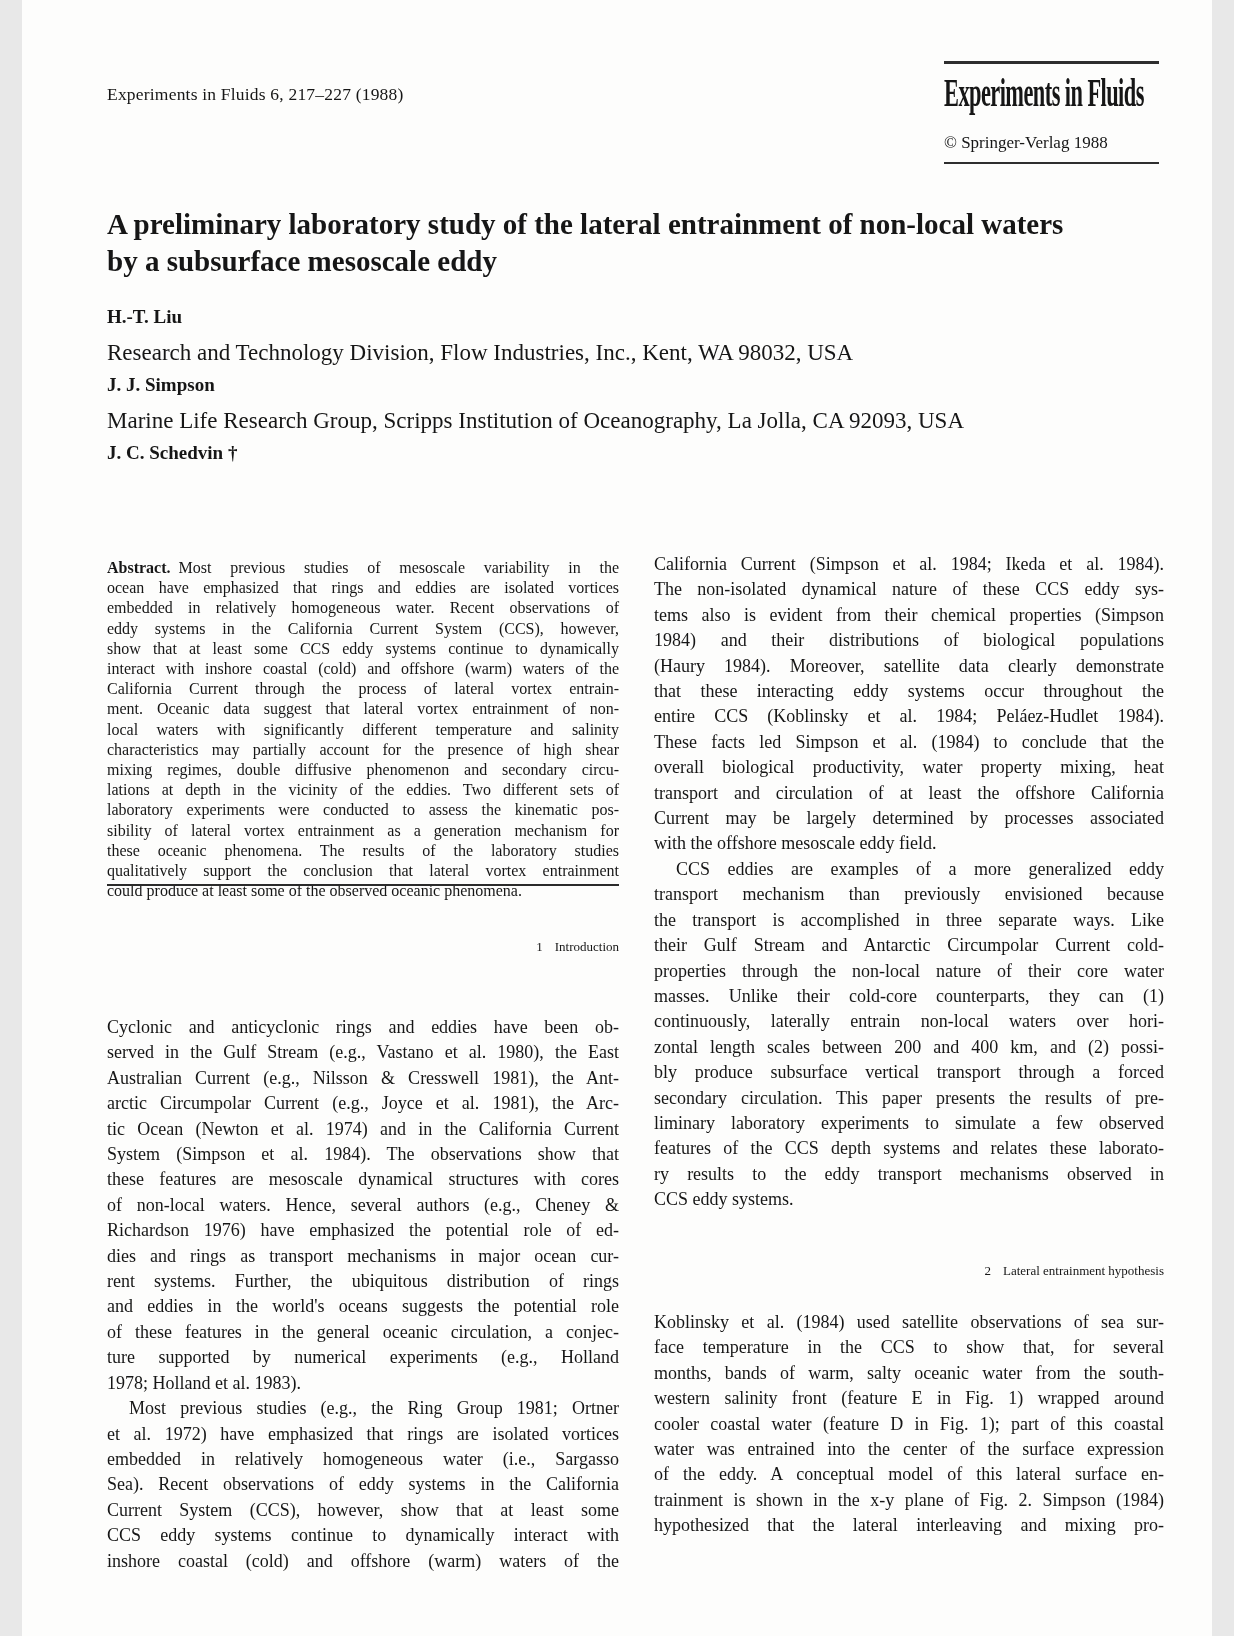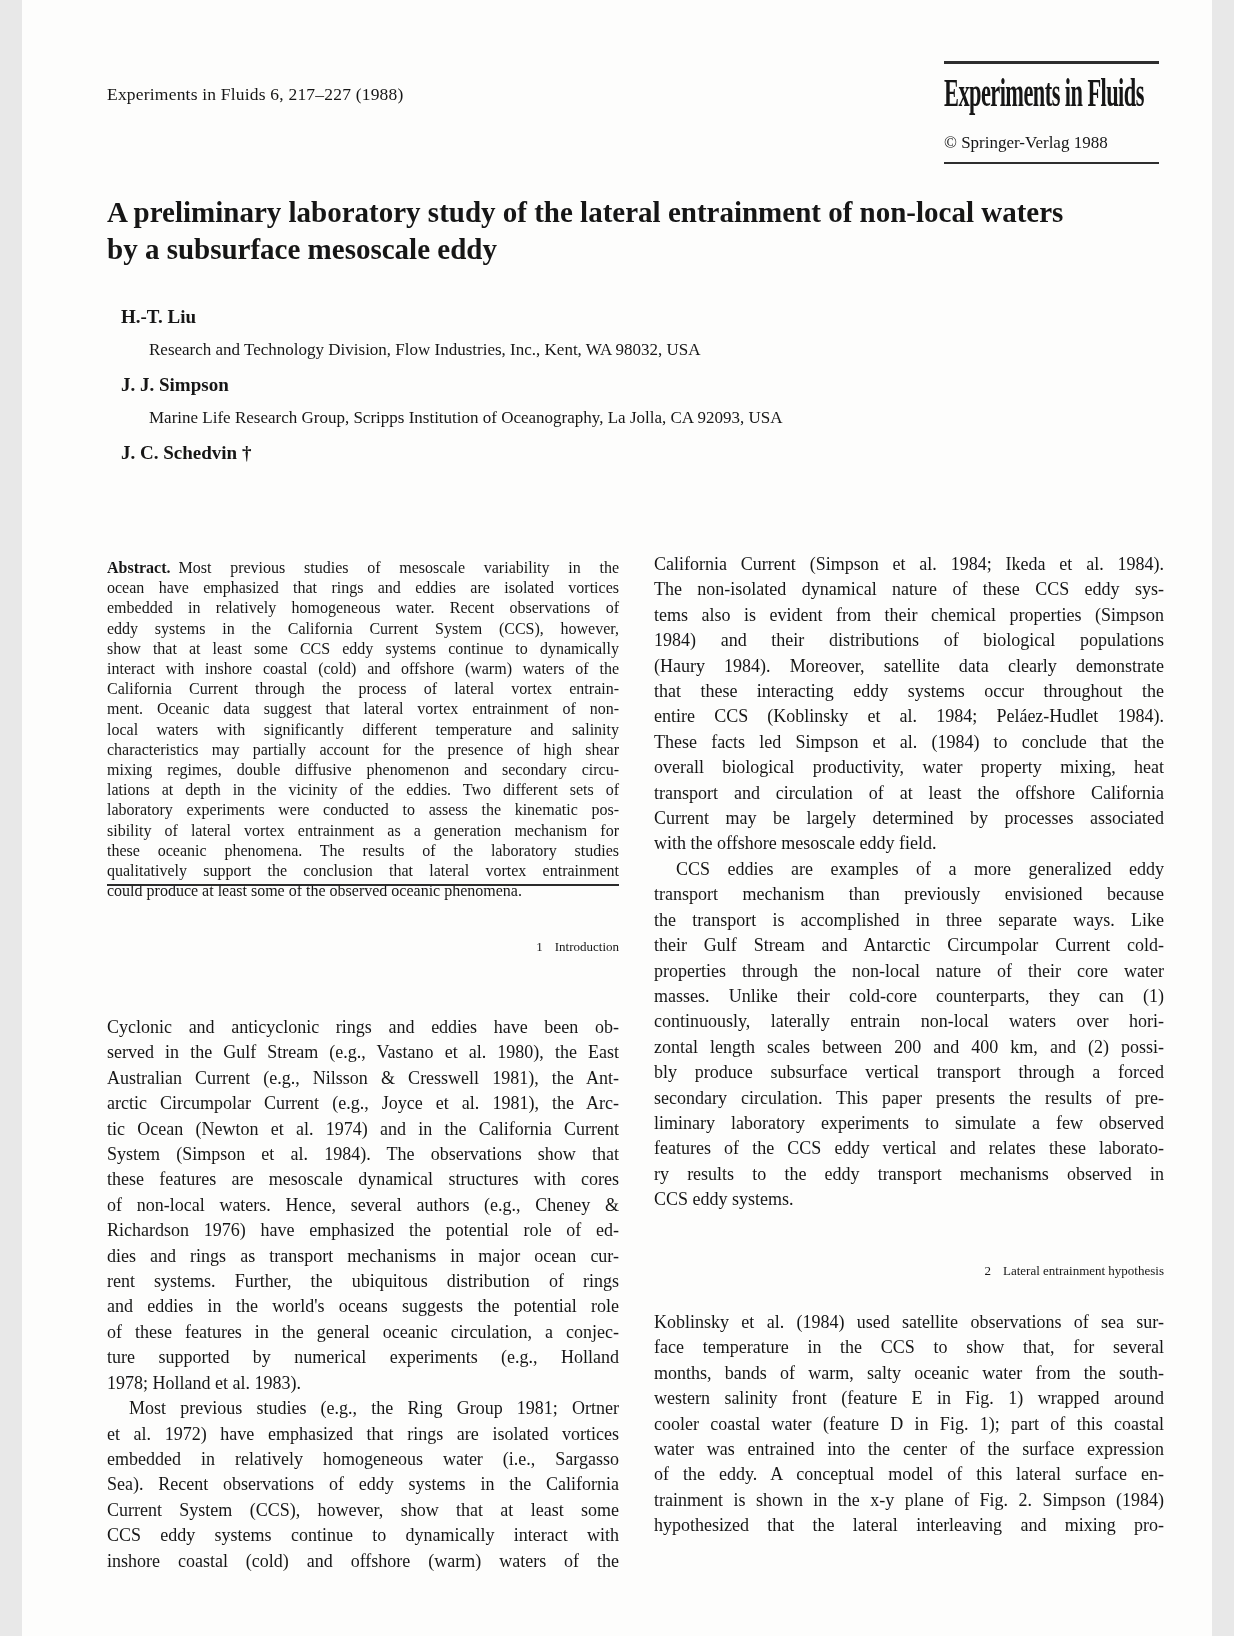--- a/index.html
+++ b/index.html
@@ -26,28 +26,28 @@
     white-space: nowrap;
     letter-spacing: -1px;
     transform: scaleX(0.56);
     transform-origin: left center;
     line-height: 1.1;
   }
   #copyright { margin-top: 18px; font-size: 17px; }
   #logo-rule-bottom { margin-top: 9px; }
 
   
-  #title { left: 85px; top: 194px; width: 1075px; }
+  #title { left: 85px; top: 206px; width: 1075px; }
   #title .line {
     font-size: 29px; font-weight: 700; line-height: 37px;
     text-align: left !important; text-align-last: left !important;
     white-space: normal;
   }
-  .author-name { left: 99px; font-size: 19px; font-weight: 700; }
-  .author-affil { left: 85px; font-size: 17px; margin-left: 42px; }
+  .author-name { left: 85px; font-size: 19px; font-weight: 700; }
+  .author-affil { left: 85px; font-size: 23px; }
   #author-1-name { top: 306px; }
   #author-1-affil { top: 340px; }
   #author-2-name { top: 374px; }
   #author-2-affil { top: 408px; }
   #author-3-name { top: 442px; }
 
   
   .col-left { left: 85px; width: 512px; }
   .col-right { left: 632px; width: 510px; }
 
@@ -192,21 +192,21 @@
           <div class="line">transport mechanism than previously envisioned because</div>
           <div class="line">the transport is accomplished in three separate ways. Like</div>
           <div class="line">their Gulf Stream and Antarctic Circumpolar Current cold-</div>
           <div class="line">properties through the non-local nature of their core water</div>
           <div class="line">masses. Unlike their cold-core counterparts, they can (1)</div>
           <div class="line">continuously, laterally entrain non-local waters over hori-</div>
           <div class="line">zontal length scales between 200 and 400 km, and (2) possi-</div>
           <div class="line">bly produce subsurface vertical transport through a forced</div>
           <div class="line">secondary circulation. This paper presents the results of pre-</div>
           <div class="line">liminary laboratory experiments to simulate a few observed</div>
-          <div class="line">features of the CCS eddy vertical and relates these laborato-</div>
+          <div class="line">features of the CCS depth systems and relates these laborato-</div>
           <div class="line">ry results to the eddy transport mechanisms observed in</div>
           <div class="line">CCS eddy systems.</div>
         </div>
     </div>
   </div>
 
   <div id="sec2-head" class="abs-pos col-right sec-head">
     <span class="sec-num">2</span><span>Lateral entrainment hypothesis</span>
   </div>
 

